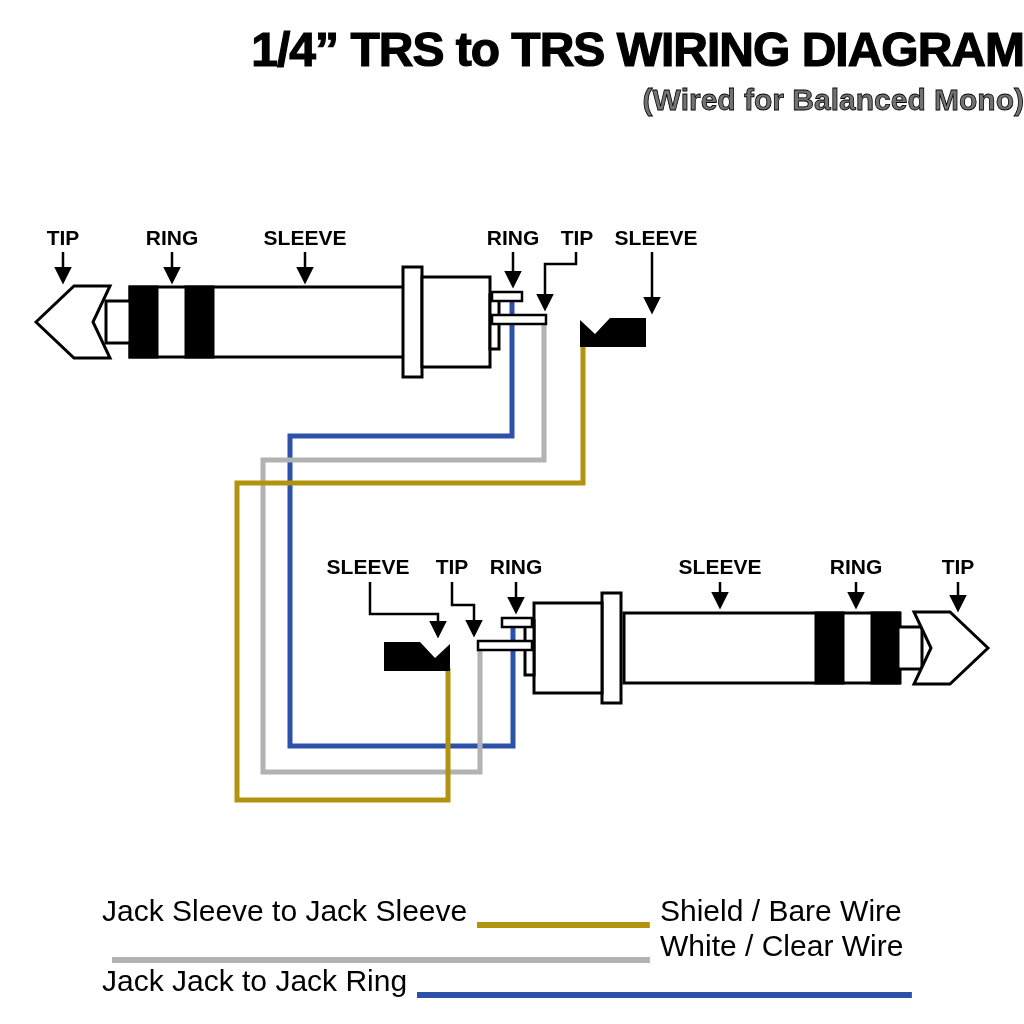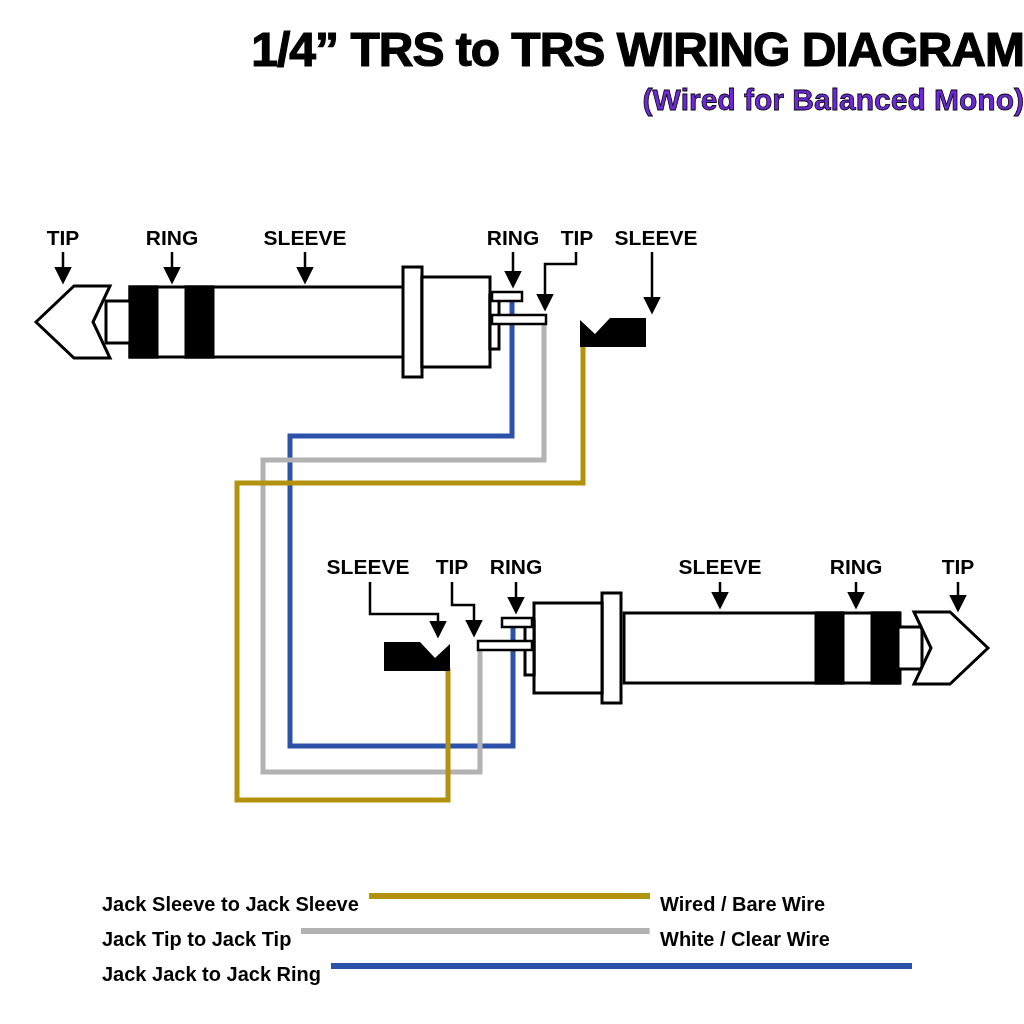--- a/index.html
+++ b/index.html
@@ -6,28 +6,28 @@
   .canvas {
     position:relative; width:1024px; height:1024px; background:#ffffff;
     font-family:"Liberation Sans", sans-serif; overflow:hidden;
   }
   header { position:absolute; top:22px; left:0; width:100%; text-align:right; }
   h1 {
     margin:0; font-size:48px; font-weight:bold; letter-spacing:-1px; color:#000;
     -webkit-text-stroke:1.2px #000;
   }
   h2 {
-    margin:6px 0 0; font-size:30px; font-weight:bold; color:#6d28d9;
+    margin:6px 0 0; font-size:30px; font-weight:bold; color:#737373;
     -webkit-text-stroke:0.8px #000;
   }
   svg.diagram { position:absolute; left:0; top:0; }
   .legend { position:absolute; left:0; right:0; top:893px; }
   .legend-row {
-    display:flex; align-items:flex-start; width:820px; height:35px; margin:0 auto;
-    font-size:20px; font-weight:bold; color:#000;
+    display:flex; align-items:flex-end; width:820px; height:35px; margin:0 auto;
+    font-size:30px; font-weight:normal; color:#000;
   }
   .conn { white-space:nowrap; }
   .lw-wrap { flex:1; margin:0 10px; height:6px; }
   svg.lw { display:block; width:100%; height:6px; }
   .wiretype { width:262px; white-space:nowrap; }
 </style>
 </head>
 <body>
 
 <div class="canvas">
@@ -110,24 +110,23 @@
   </svg>
 
   <div class="legend">
     <div class="legend-row">
       <span class="conn">Jack Sleeve to Jack Sleeve</span>
       <span class="lw-wrap">
         <svg class="lw" preserveAspectRatio="none" viewBox="0 0 10 6">
             <rect width="10" height="6" fill="#B3920E"></rect>
           </svg>
       </span>
-      <span class="wiretype">Wired / Bare Wire</span>
+      <span class="wiretype">Shield / Bare Wire</span>
     </div>
     <div class="legend-row">
-      <span class="conn">Jack Tip to Jack Tip</span>
       <span class="lw-wrap">
         <svg class="lw" preserveAspectRatio="none" viewBox="0 0 10 6">
             <rect width="10" height="6" fill="#B2B2B2"></rect>
           </svg>
       </span>
       <span class="wiretype">White / Clear Wire</span>
     </div>
     <div class="legend-row">
       <span class="conn">Jack Jack to Jack Ring</span>
       <span class="lw-wrap">

